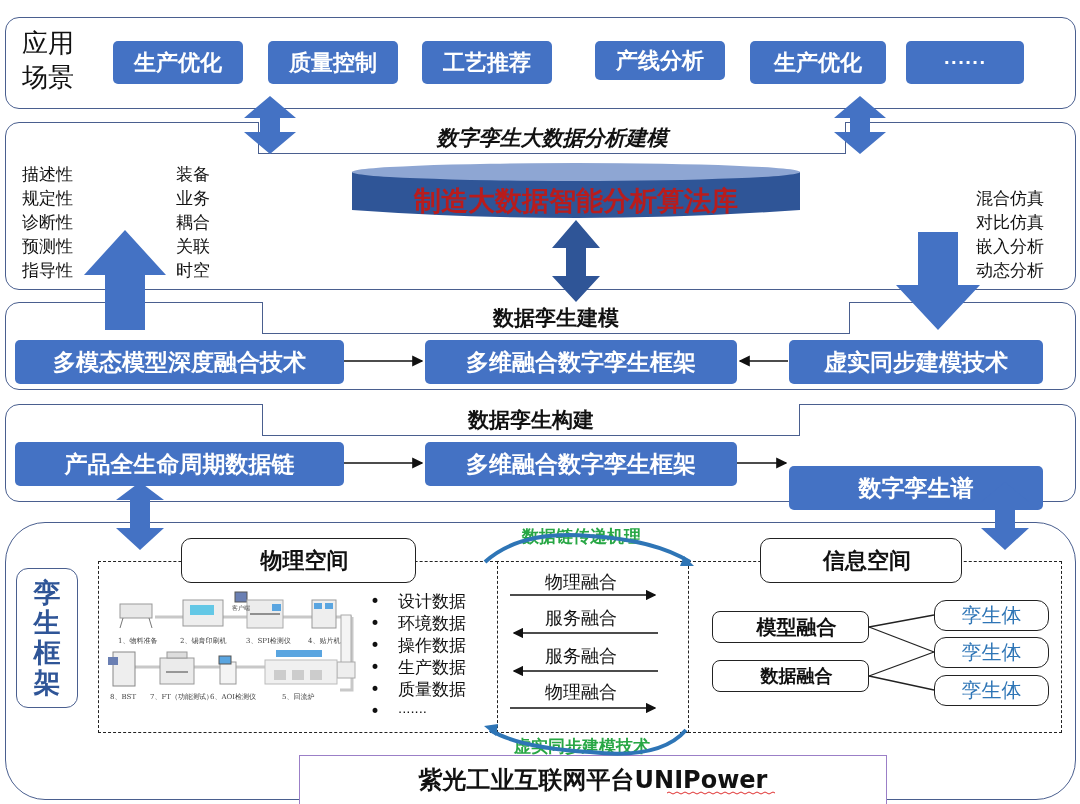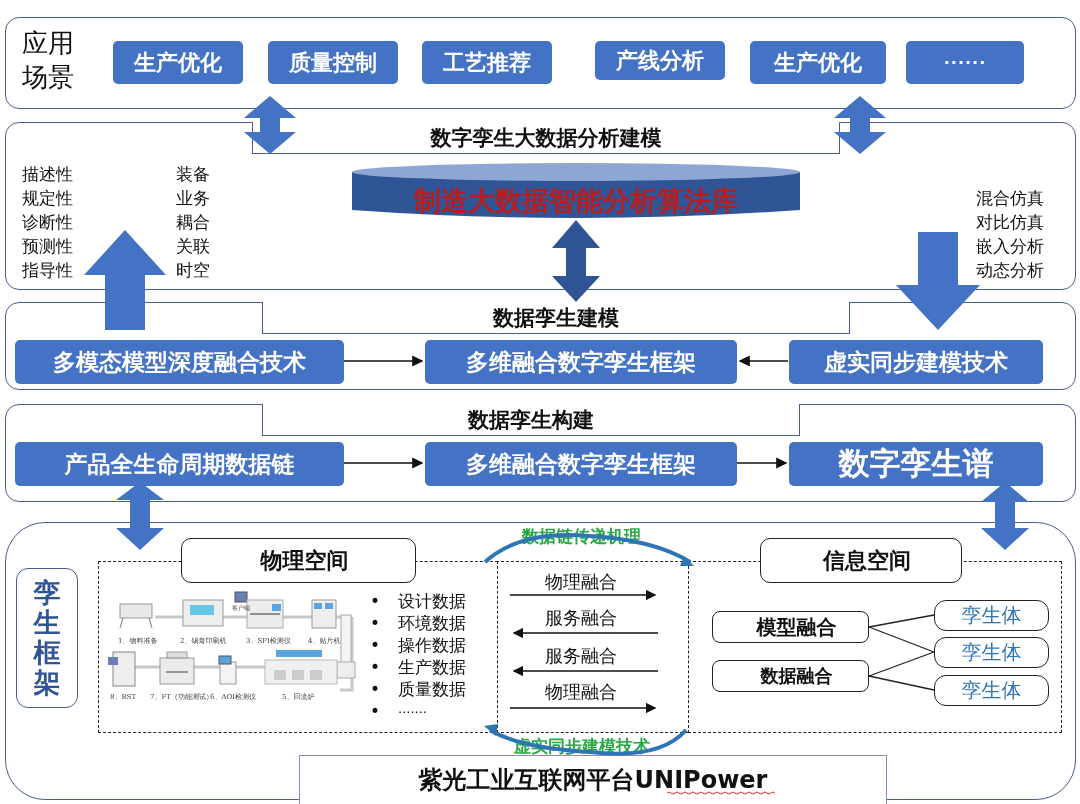--- a/index.html
+++ b/index.html
@@ -27,21 +27,21 @@
   <div>场景</div>
 </div>
 <div class="bluebox" style="left:113px;top:41px;width:130px;height:43px;font-size:22px;">生产优化</div>
 <div class="bluebox" style="left:268px;top:41px;width:130px;height:43px;font-size:22px;">质量控制</div>
 <div class="bluebox" style="left:422px;top:41px;width:130px;height:43px;font-size:22px;">工艺推荐</div>
 <div class="bluebox" style="left:595px;top:41px;width:130px;height:39px;font-size:22px;">产线分析</div>
 <div class="bluebox" style="left:750px;top:41px;width:136px;height:43px;font-size:22px;">生产优化</div>
 <div class="bluebox" style="left:906px;top:41px;width:118px;height:43px;font-size:16px;letter-spacing:1px;">······</div>
 
 <div class="band" style="left:5px;top:122px;width:1071px;height:168px;"></div>
-<div class="tab-title" style="left:252px;top:122px;width:588px;height:32px;font-size:21px;">数字孪生大数据分析建模</div>
+<div class="tab-title" style="left:258px;top:122px;width:588px;height:32px;font-size:21px;font-style:italic;">数字孪生大数据分析建模</div>
 
 <div class="side-list" style="left:22px;top:162px;">
   <div>描述性</div>
   <div>规定性</div>
   <div>诊断性</div>
   <div>预测性</div>
   <div>指导性</div>
 </div>
 <div class="side-list" style="left:176px;top:162px;">
   <div>装备</div>
@@ -66,21 +66,21 @@
 <div class="band" style="left:5px;top:302px;width:1071px;height:88px;"></div>
 <div class="tab-title" style="left:262px;top:302px;width:588px;height:32px;">数据孪生建模</div>
 <div class="bluebox" style="left:15px;top:340px;width:329px;height:44px;font-size:23px;">多模态模型深度融合技术</div>
 <div class="bluebox" style="left:425px;top:340px;width:312px;height:44px;font-size:23px;">多维融合数字孪生框架</div>
 <div class="bluebox" style="left:789px;top:340px;width:254px;height:44px;font-size:23px;">虚实同步建模技术</div>
 
 <div class="band" style="left:5px;top:404px;width:1071px;height:98px;"></div>
 <div class="tab-title" style="left:262px;top:404px;width:538px;height:32px;">数据孪生构建</div>
 <div class="bluebox" style="left:15px;top:442px;width:329px;height:44px;font-size:23px;">产品全生命周期数据链</div>
 <div class="bluebox" style="left:425px;top:442px;width:312px;height:44px;font-size:23px;">多维融合数字孪生框架</div>
-<div class="bluebox" style="left:789px;top:442px;width:254px;height:44px;font-size:31px;">数字孪生谱</div>
+<div class="bluebox" style="left:789px;top:466px;width:254px;height:44px;font-size:23px;">数字孪生谱</div>
 
 <div class="band" style="left:5px;top:522px;width:1071px;height:278px;border-radius:40px;"></div>
 <div class="abs" style="left:16px;top:568px;width:62px;height:140px;border:1.5px solid #4a5f8f;border-radius:12px;box-sizing:border-box;display:flex;flex-direction:column;align-items:center;justify-content:center;color:#2f5597;font-weight:bold;font-size:27px;line-height:30px;">
   <div>孪</div>
   <div>生</div>
   <div>框</div>
   <div>架</div>
 </div>
 
 <div class="dashed" style="left:98px;top:561px;width:400px;height:172px;"></div>

